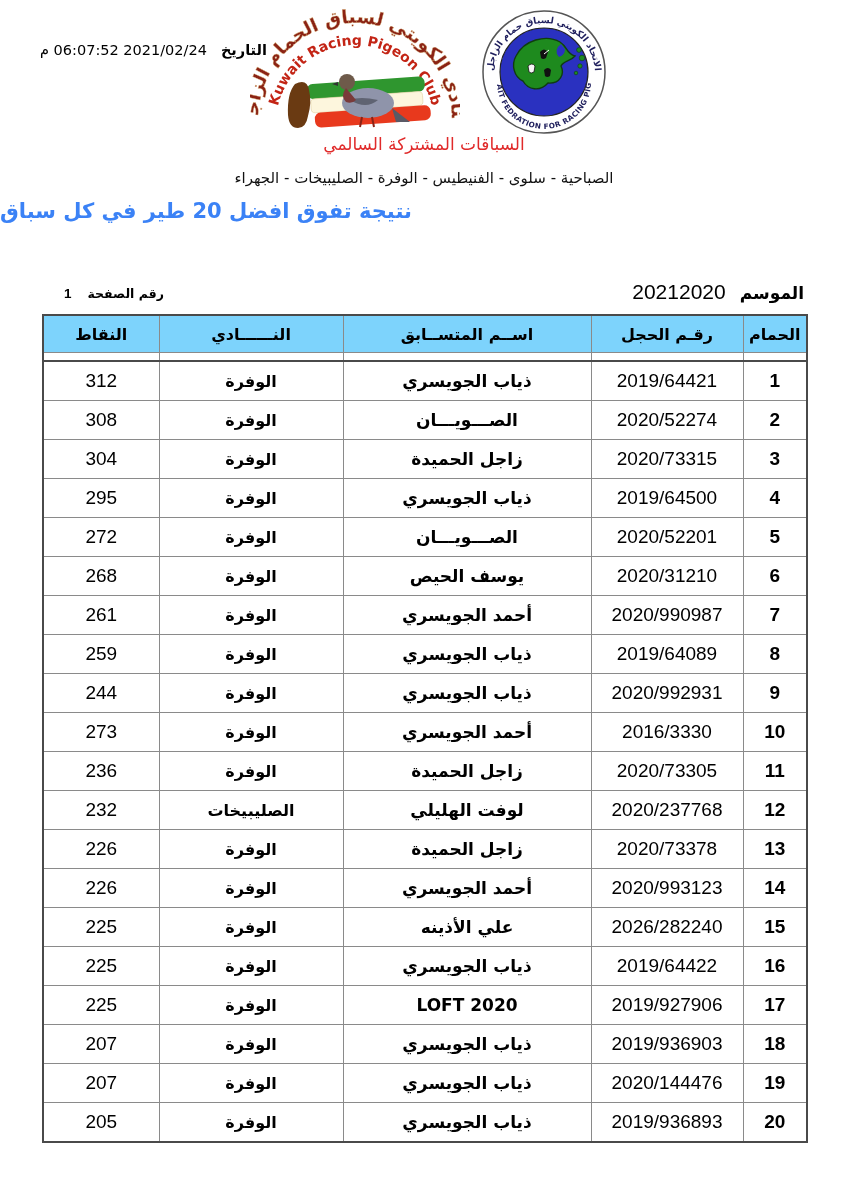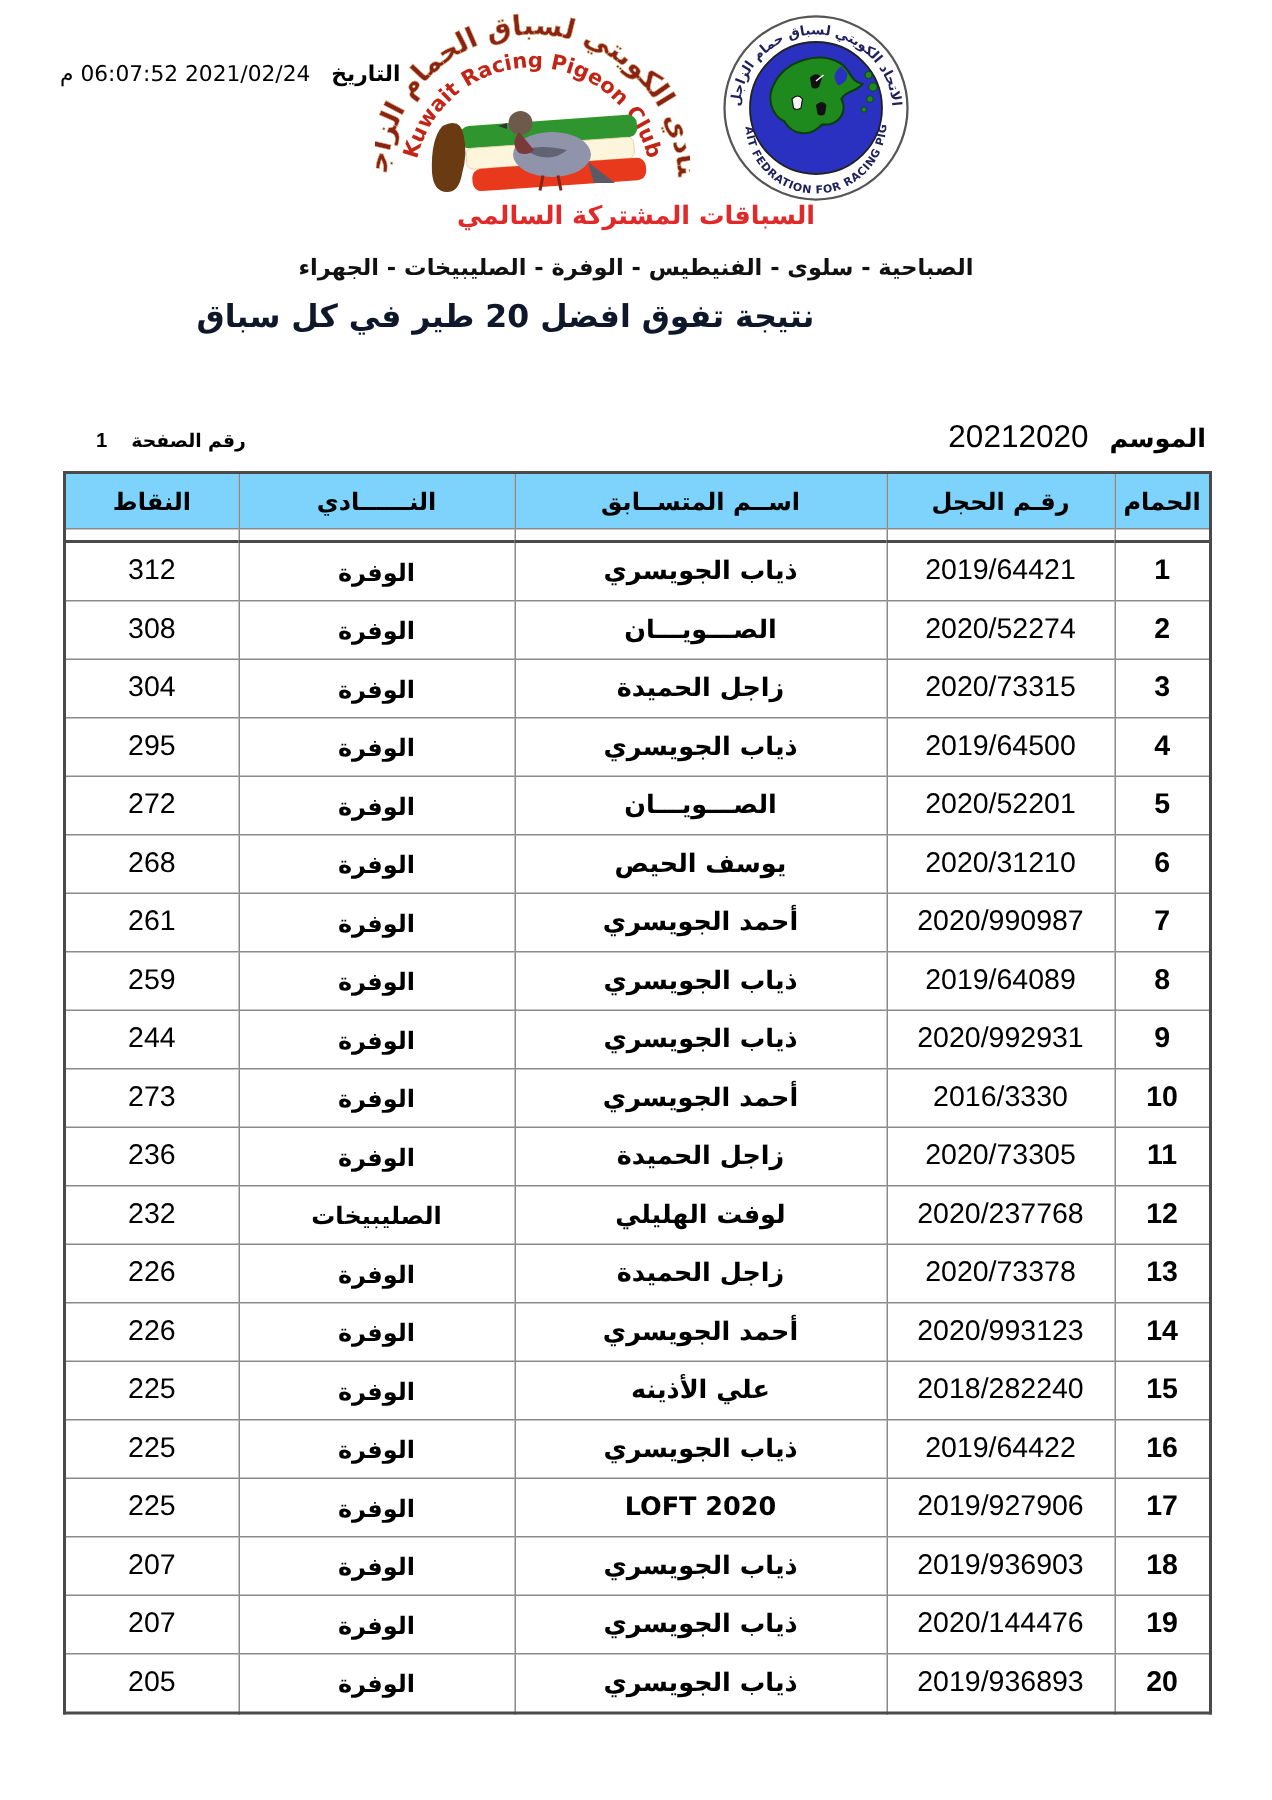--- a/index.html
+++ b/index.html
@@ -9,25 +9,25 @@
     overflow:hidden;
   }
   .abs{position:absolute;}
 
   
   .date-line{left:40px;top:42px;direction:rtl;font-size:14.5px;color:#000000;white-space:nowrap;}
   .date-line .lbl{font-weight:bold;margin-left:14px;}
 
   
   .title-red{left:0;top:134px;width:848px;text-align:center;
-    font-size:17px;font-weight:bold;color:#e02a2a;direction:rtl;}
+    font-size:17px;font-weight:normal;color:#e02a2a;direction:rtl;}
   .subtitle{left:0;top:169px;width:848px;text-align:center;
-    font-size:15px;font-weight:bold;color:#111;direction:rtl;}
-  .main-title{left:0;top:199px;width:674px;text-align:center;
-    font-size:21px;font-weight:bold;color:#0f172a;direction:rtl;}
+    font-size:15px;font-weight:normal;color:#111;direction:rtl;}
+  .main-title{left:0;top:199px;width:674px;text-align:left;
+    font-size:21px;font-weight:bold;color:#3b82f6;direction:rtl;}
 
   
   .season{right:44px;top:280px;direction:rtl;white-space:nowrap;}
   .season .lbl{font-weight:bold;font-size:17px;margin-left:14px;text-align:center;}
   .season .val{font-size:21px;font-family:"Liberation Sans","DejaVu Sans",sans-serif;}
   .pagenum{left:64px;top:283px;direction:rtl;white-space:nowrap;}
   .pagenum .lbl{font-weight:bold;font-size:12.5px;margin-left:16px;}
   .pagenum .val{font-weight:bold;font-size:13.5px;font-family:"Liberation Sans","DejaVu Sans",sans-serif;}
 
   
@@ -258,21 +258,21 @@
       </tr>
       <tr>
         <td class="c-rank">14</td>
         <td class="c-ring">2020/993123</td>
         <td class="c-name">أحمد الجويسري</td>
         <td class="c-club">الوفرة</td>
         <td class="c-points">226</td>
       </tr>
       <tr>
         <td class="c-rank">15</td>
-        <td class="c-ring">2018/282240</td>
+        <td class="c-ring">2026/282240</td>
         <td class="c-name">علي الأذينه</td>
         <td class="c-club">الوفرة</td>
         <td class="c-points">225</td>
       </tr>
       <tr>
         <td class="c-rank">16</td>
         <td class="c-ring">2019/64422</td>
         <td class="c-name">ذياب الجويسري</td>
         <td class="c-club">الوفرة</td>
         <td class="c-points">225</td>

